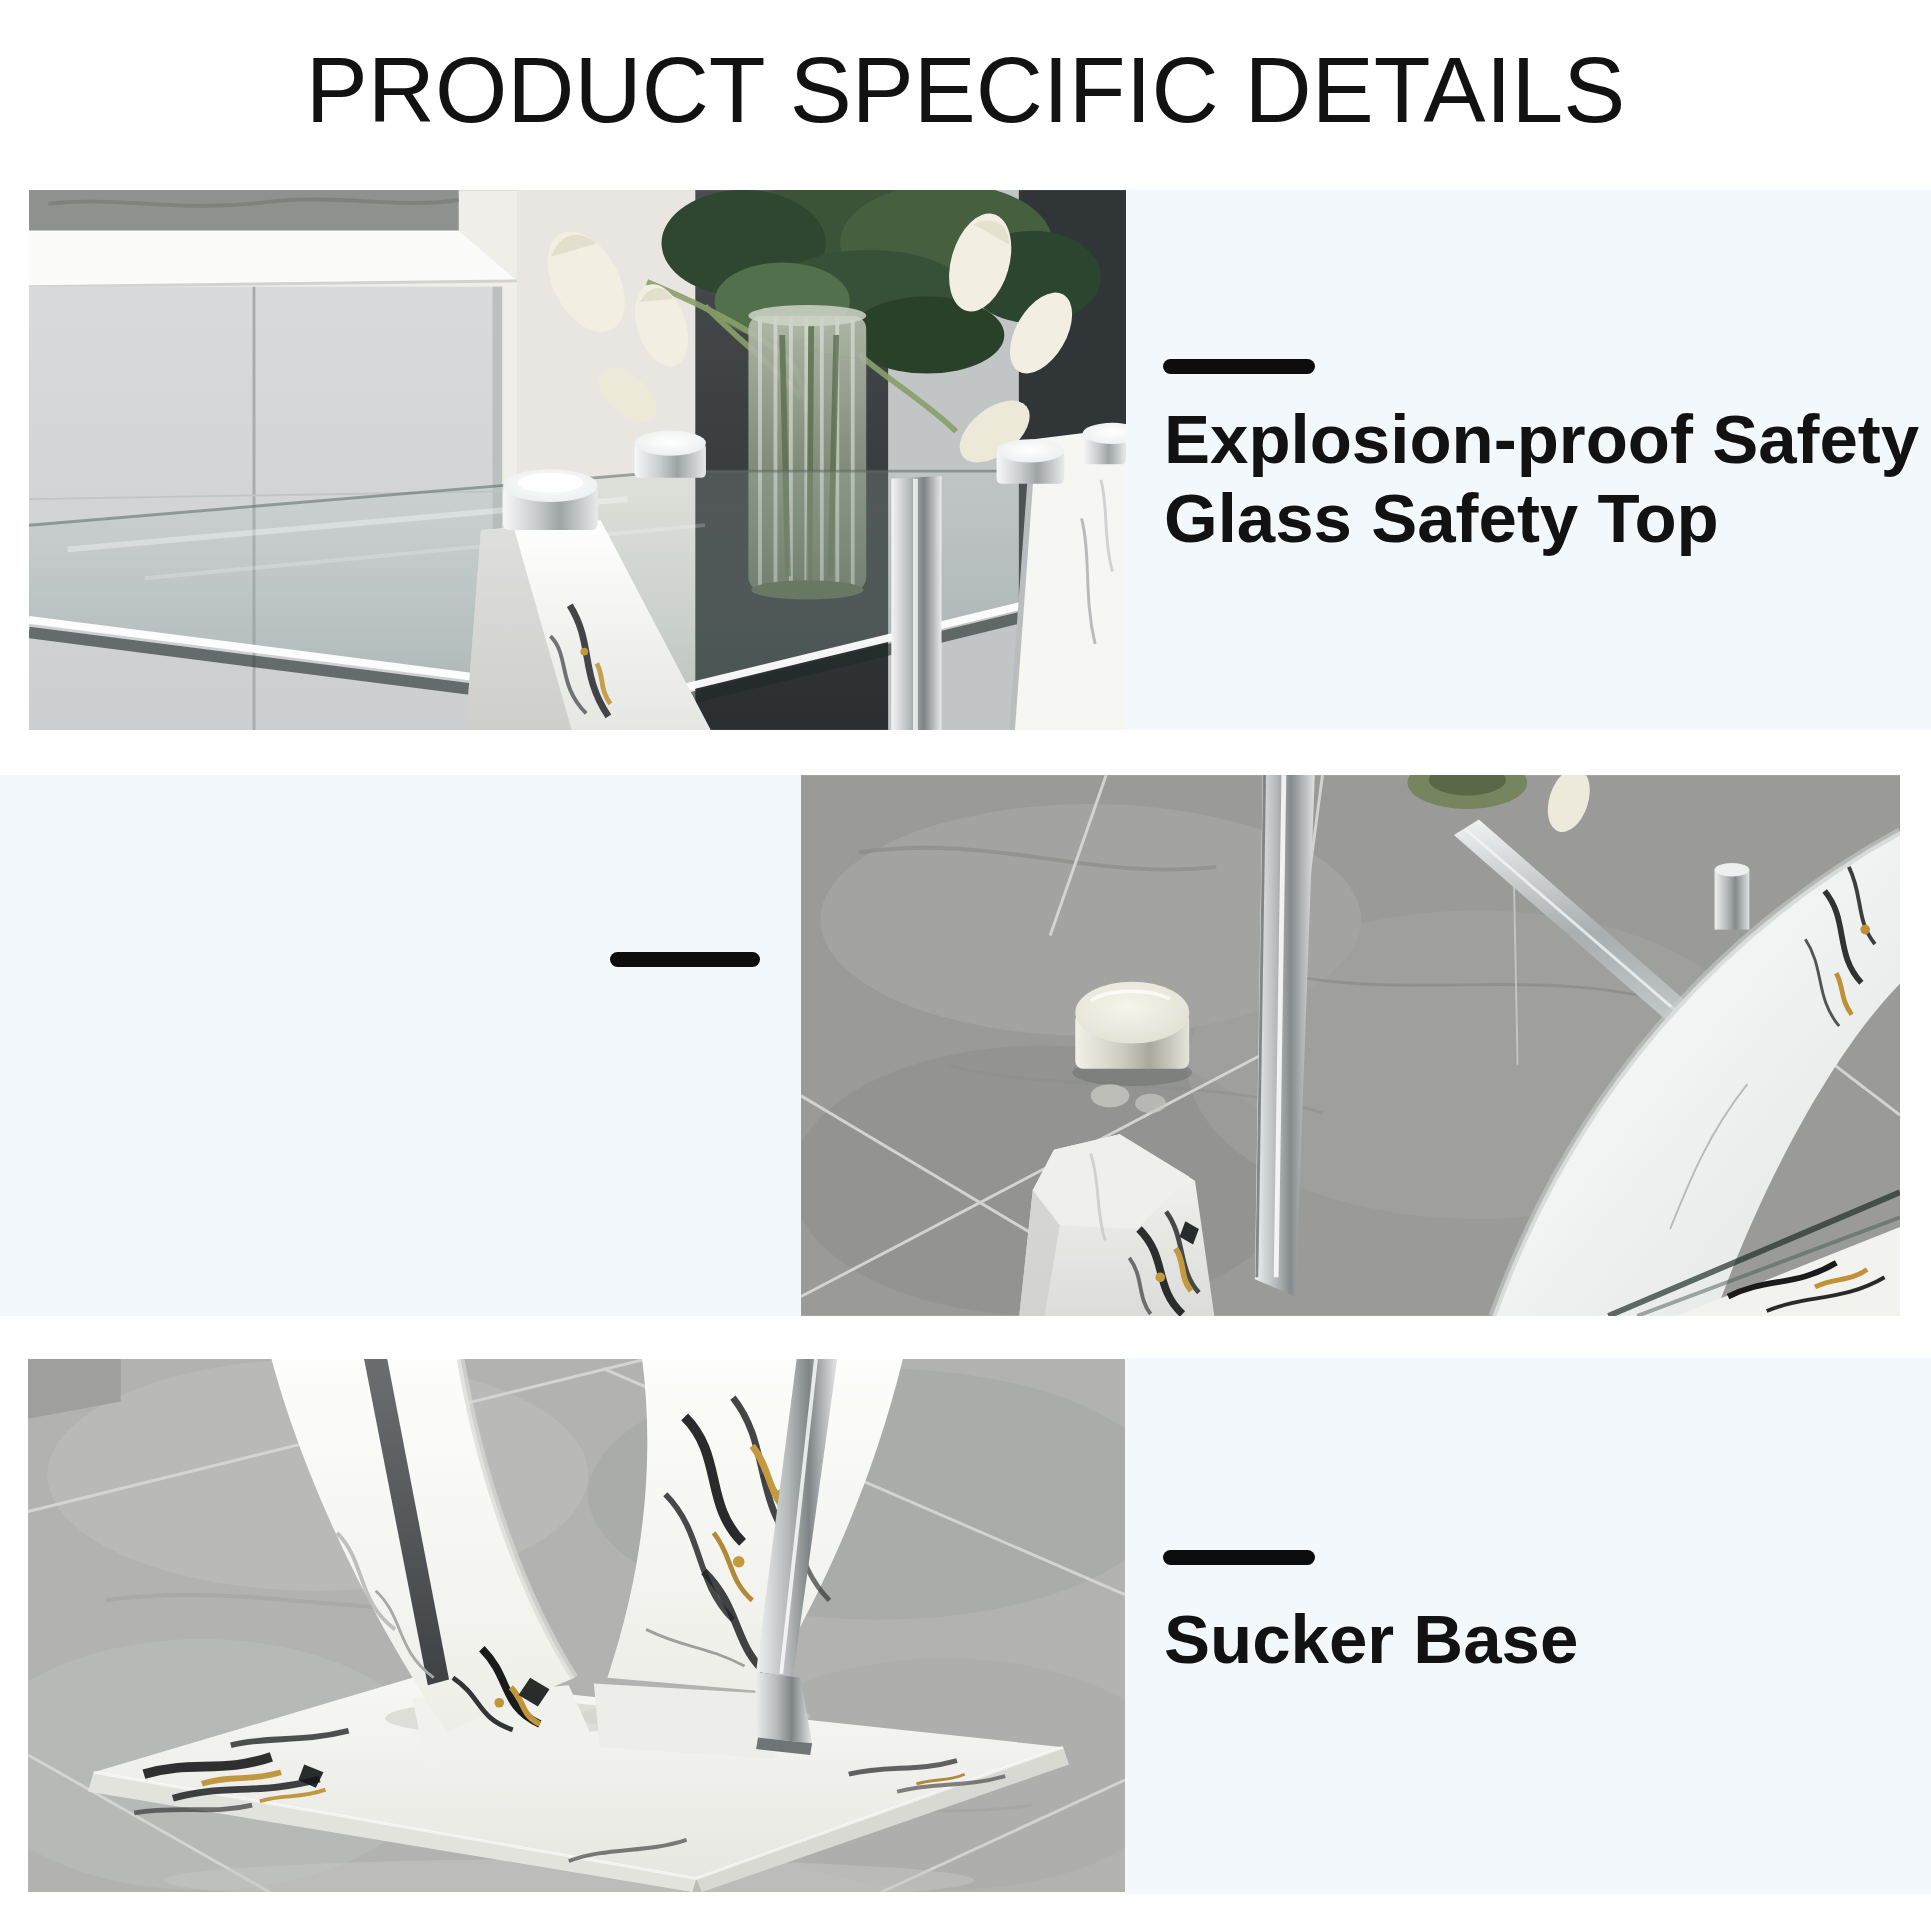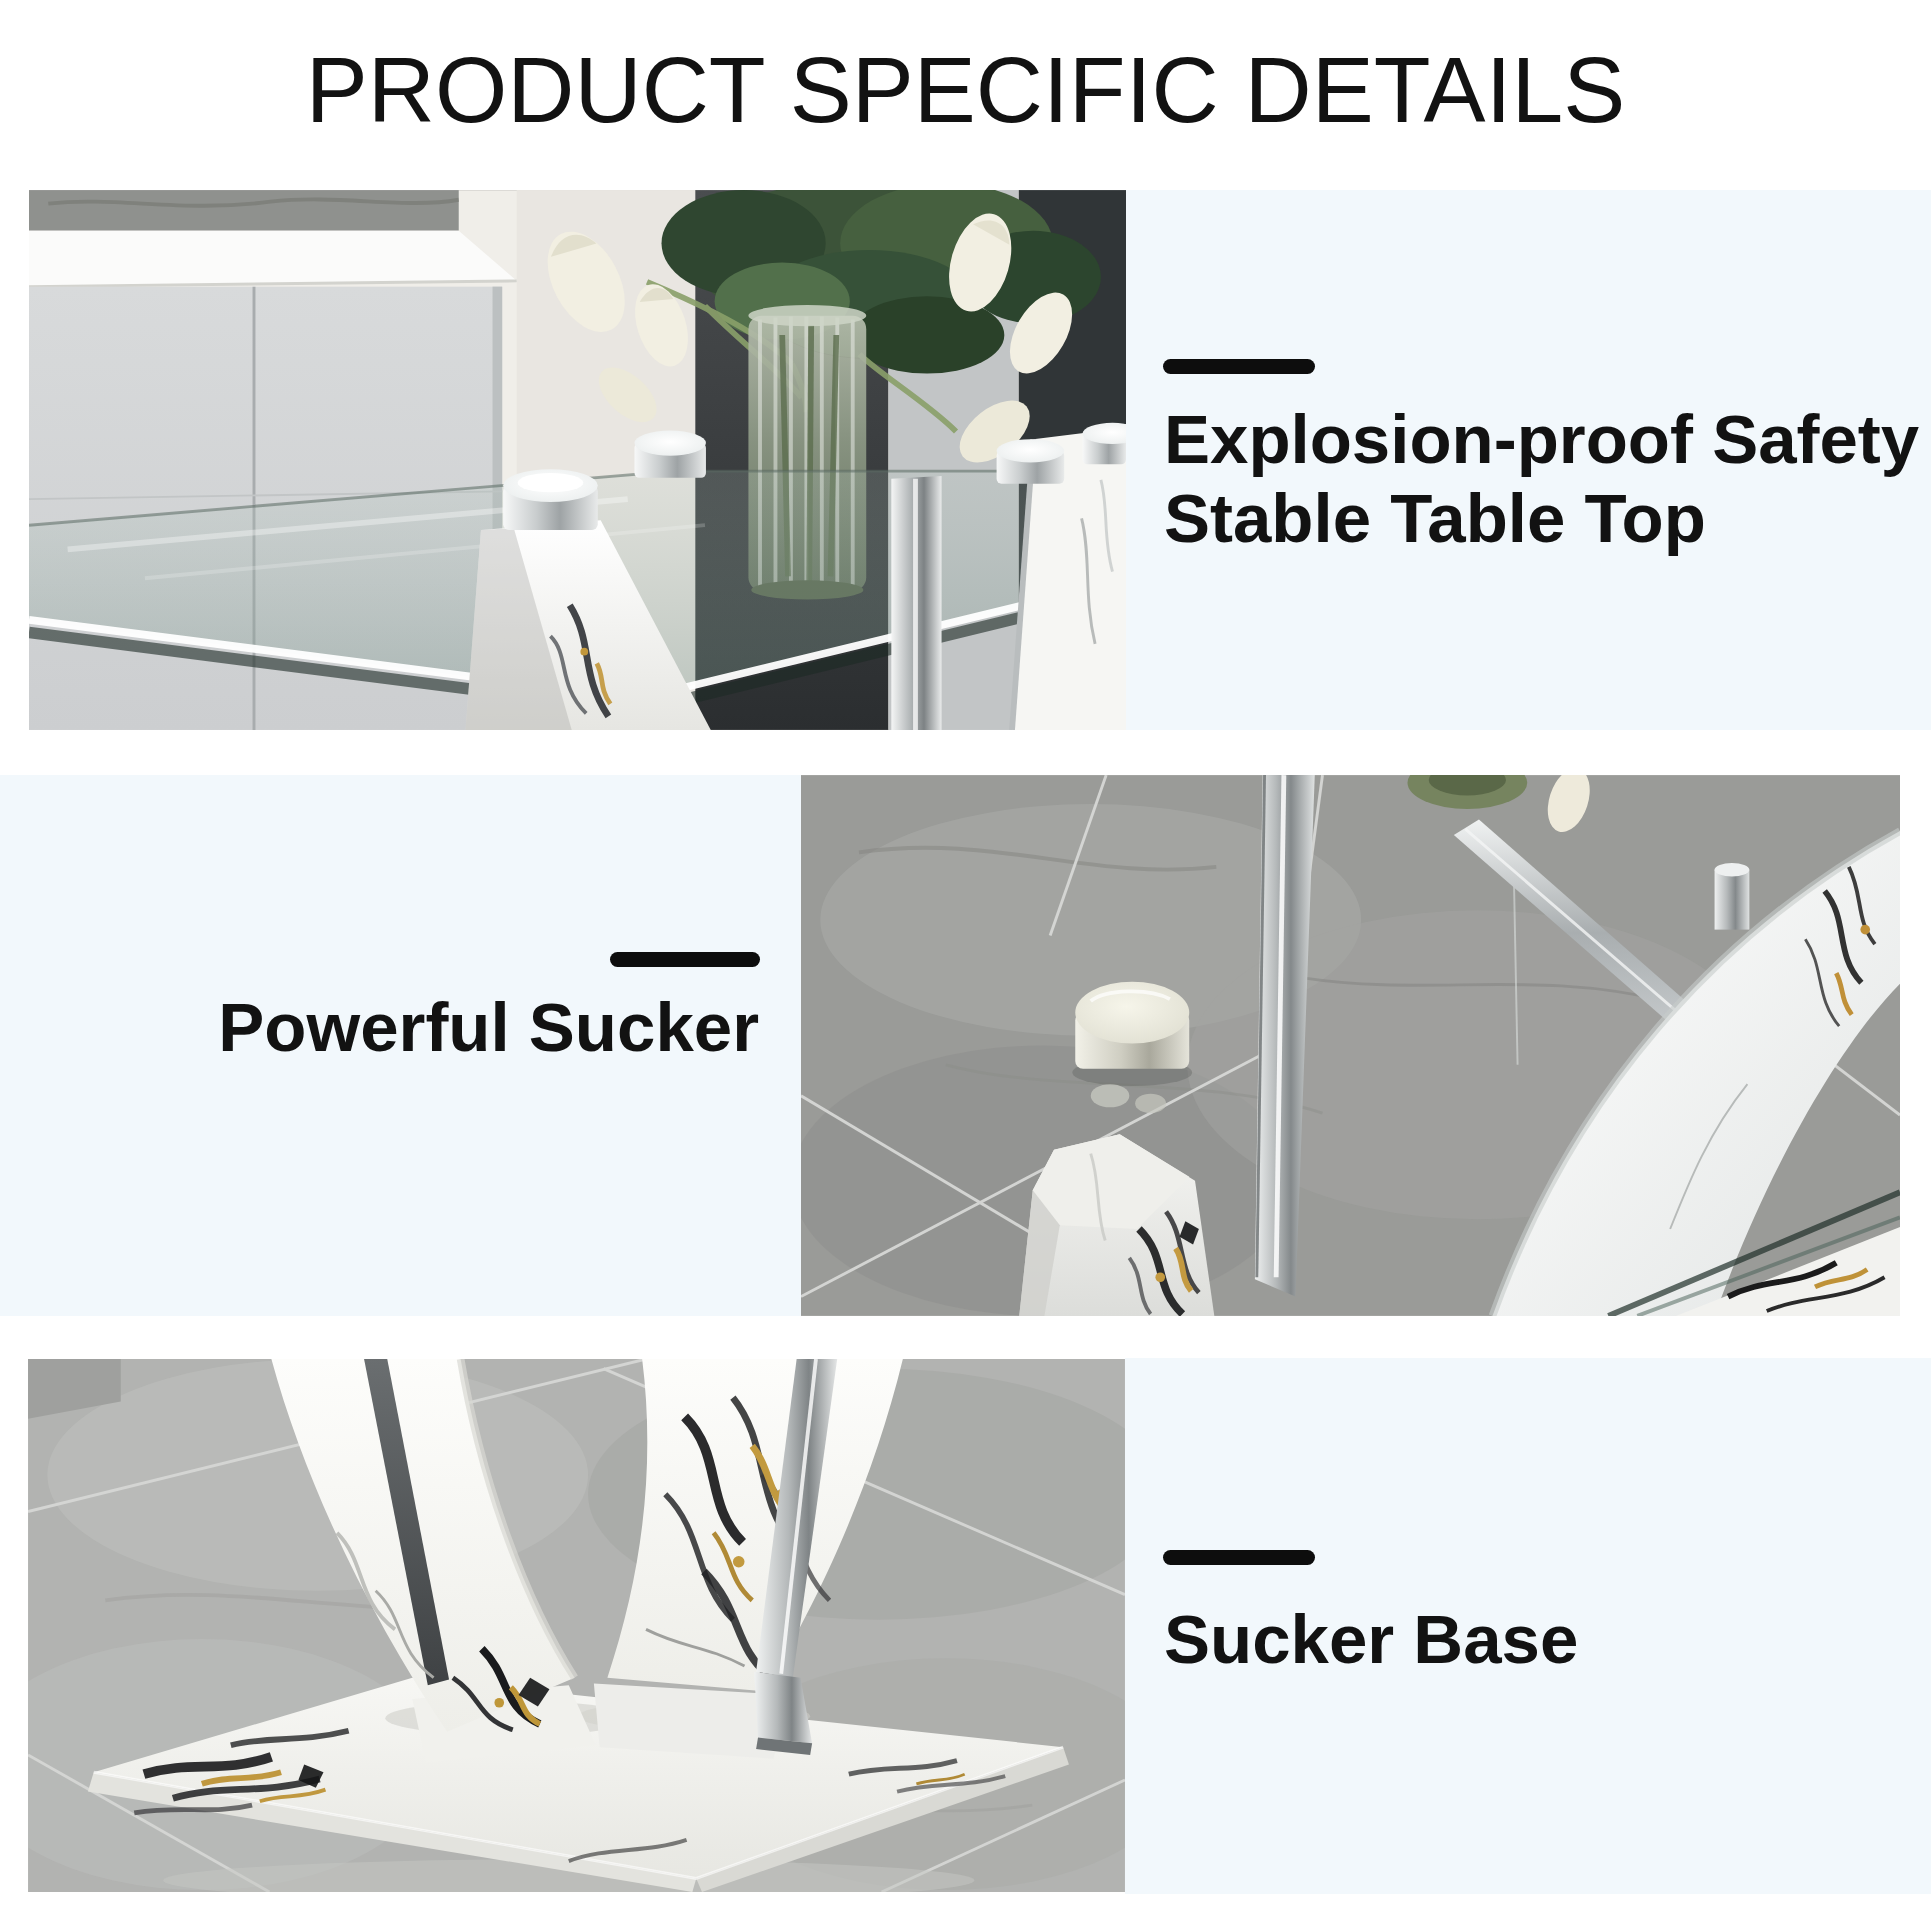--- a/index.html
+++ b/index.html
@@ -205,21 +205,21 @@
     </g>
     <g>
       <rect x="1091" y="252" width="45" height="32" rx="5" fill="url(#p1-cupbody)"></rect>
       <ellipse cx="1122" cy="252" rx="31" ry="11" fill="url(#p1-cuptop)"></ellipse>
     </g>
   </svg>
 
   <div class="accent-bar" style="left:1163px;top:359px;"></div>
   <div class="feature-text" style="left:1164px;top:400px;">
     <div>Explosion-proof Safety</div>
-    <div>Stable Table Top</div>
+    <div>Glass Safety Top</div>
   </div>
 
   <div class="panel" style="left:0;top:775px;width:801px;height:541px;"></div>
 
   <svg class="photo" style="left:801px;top:775px;" width="1099" height="541" viewBox="0 0 1138 560" role="img">
     <defs>
       <linearGradient id="p2-metal" x1="0" y1="0" x2="1" y2="0">
         <stop offset="0" stop-color="#eef0f0"></stop>
           <stop offset="0.35" stop-color="#b6babb"></stop>
         <stop offset="0.6" stop-color="#84898b"></stop>
@@ -330,21 +330,20 @@
       <path d="M960,540 C1000,520 1030,530 1072,505" stroke="#1b1b1b" stroke-width="6" fill="none"></path>
       <path d="M1000,555 C1040,538 1080,545 1122,520" stroke="#2a2a2a" stroke-width="4" fill="none"></path>
       <path d="M1050,530 C1070,520 1085,525 1104,512" stroke="#bf9238" stroke-width="5" fill="none"></path>
       <line x1="836" y1="560" x2="1138" y2="432" stroke="#20302a" stroke-width="6" opacity="0.7"></line>
       <line x1="866" y1="560" x2="1138" y2="458" stroke="#465f55" stroke-width="4" opacity="0.5"></line>
     </g>
   </svg>
 
   <div class="accent-bar" style="left:610px;top:952px;width:150px;"></div>
   <div class="feature-text align-right" style="right:1172px;top:989px;line-height:77px;">
-    <div>Powerful Sucker</div>
   </div>
 
   <div class="panel" style="left:1125px;top:1358px;width:806px;height:536px;"></div>
 
   <svg class="photo" style="left:28px;top:1359px;" width="1097" height="533" viewBox="0 0 1136 552" role="img">
     <defs>
       <linearGradient id="p3-metal" x1="0" y1="0" x2="1" y2="0">
         <stop offset="0" stop-color="#f0f2f2"></stop>
           <stop offset="0.4" stop-color="#b4b8b9"></stop>
         <stop offset="0.65" stop-color="#7f8486"></stop>

